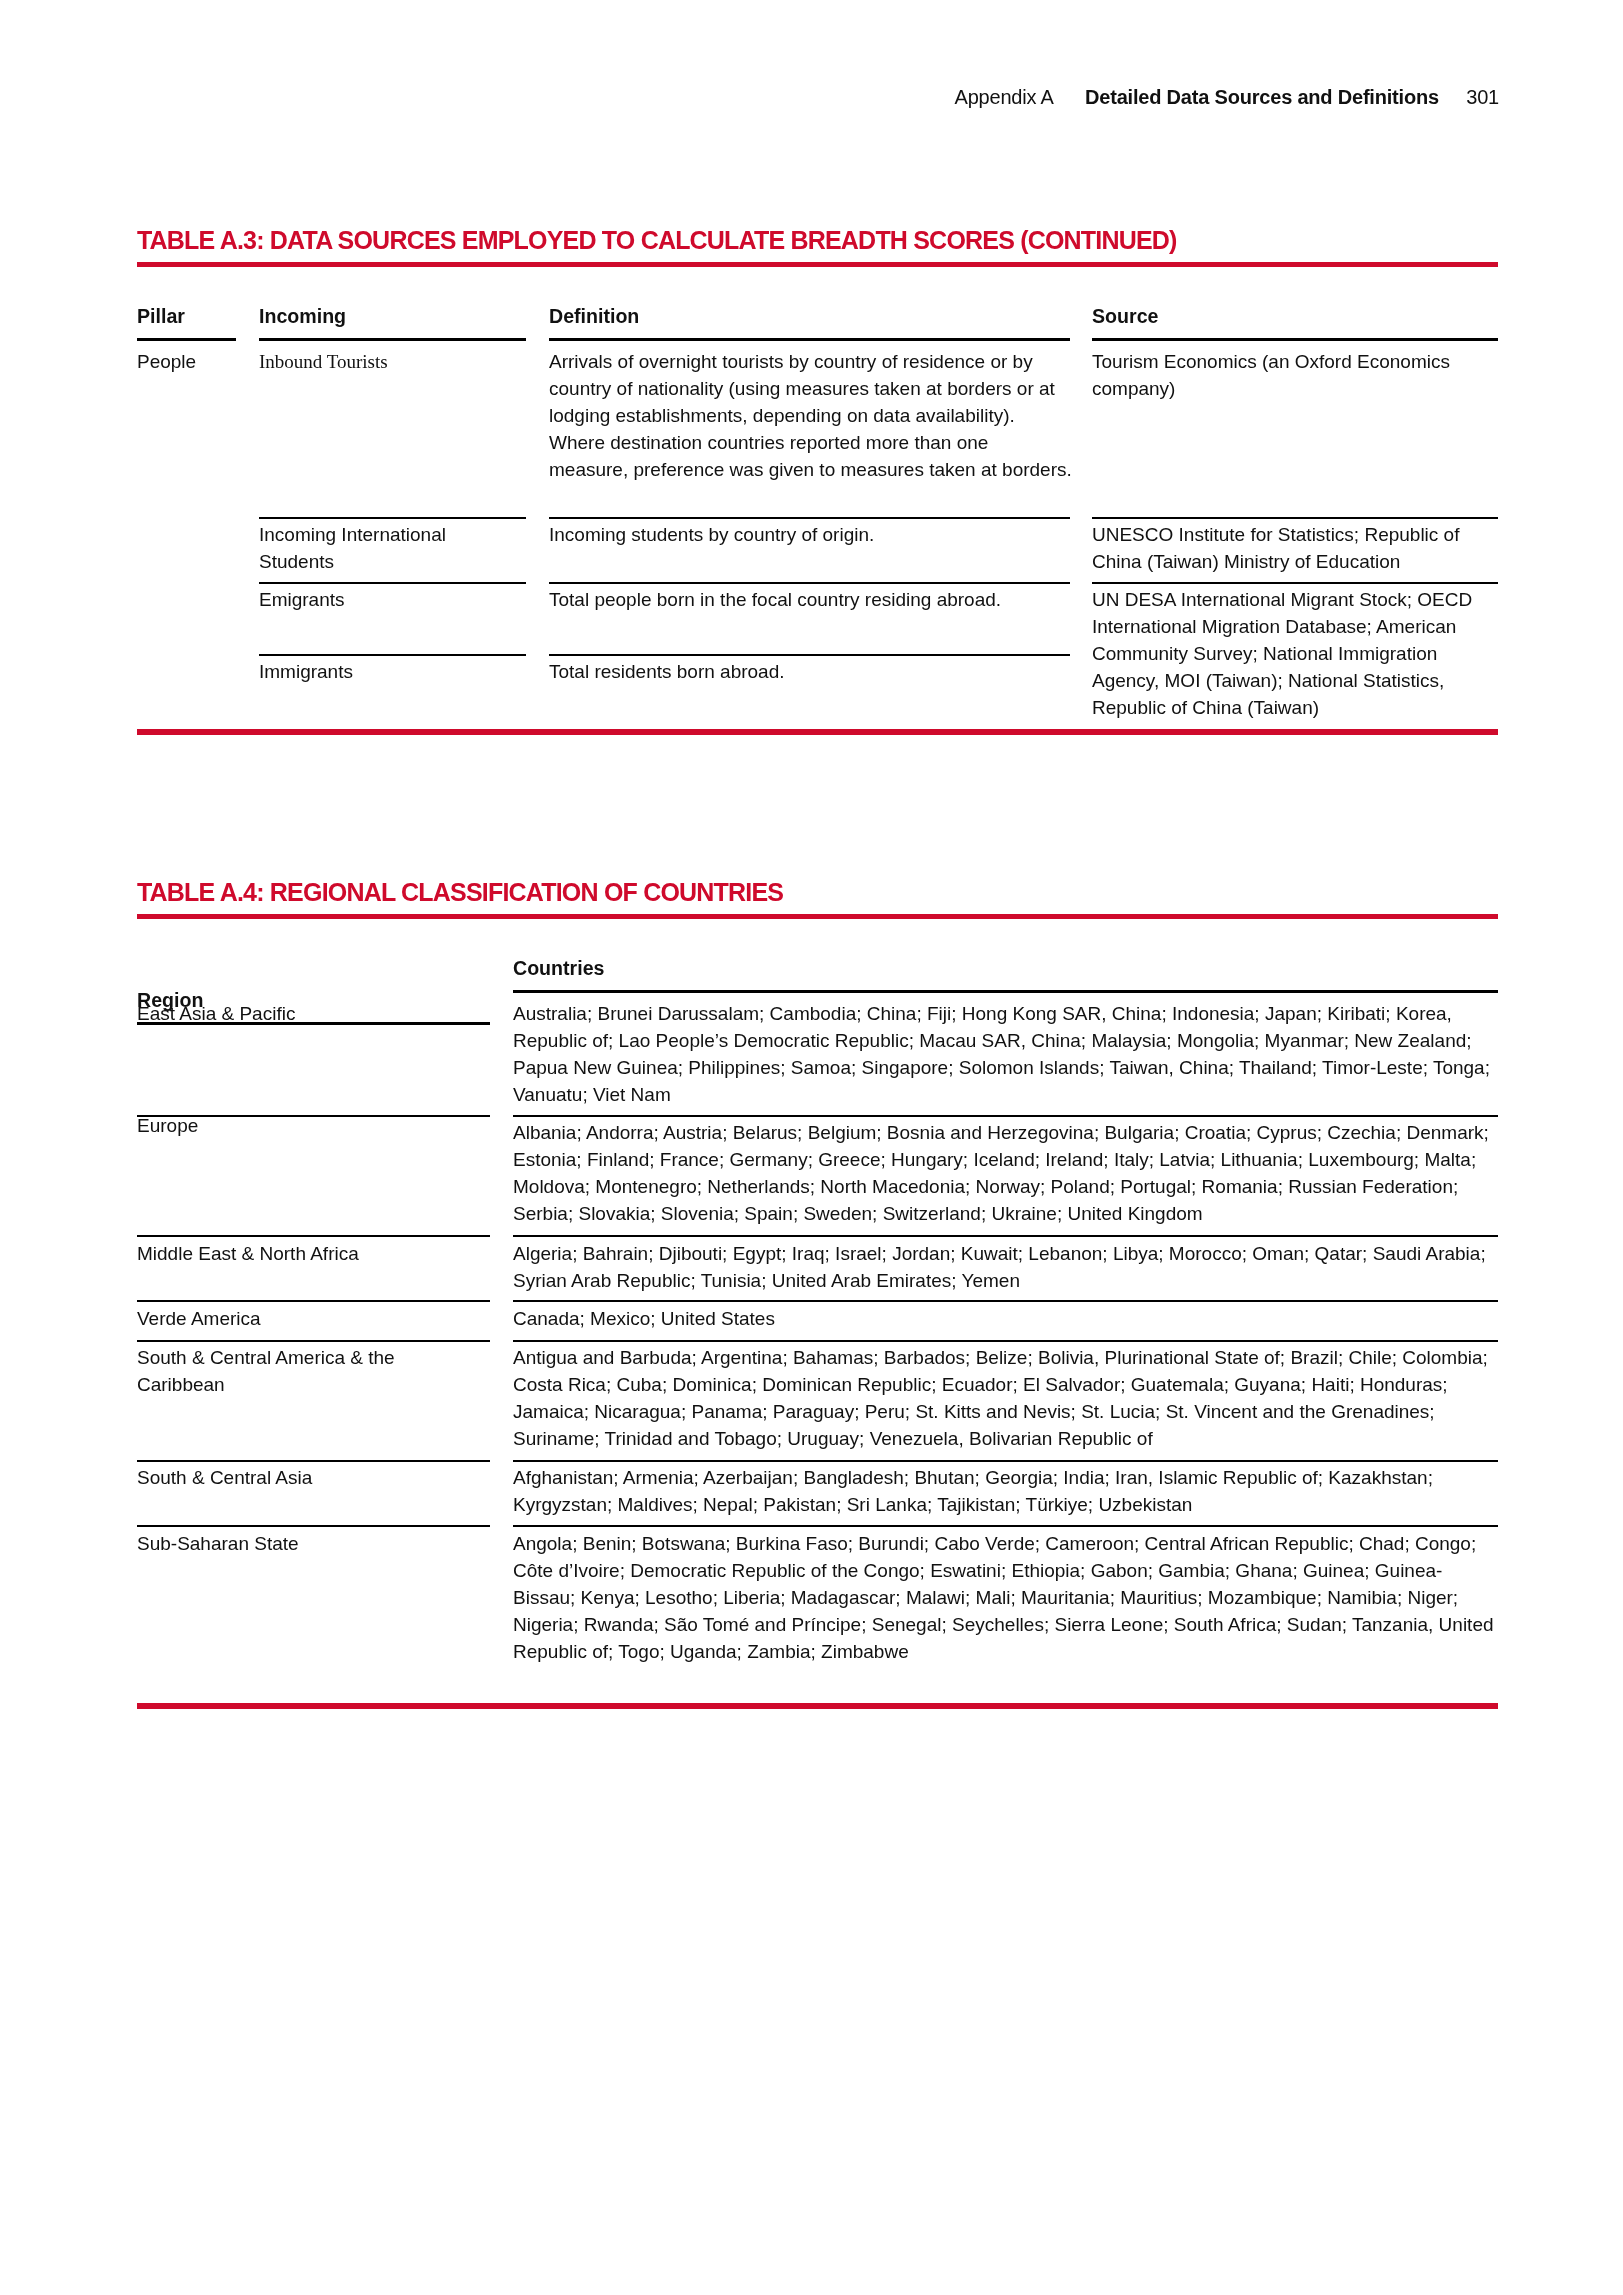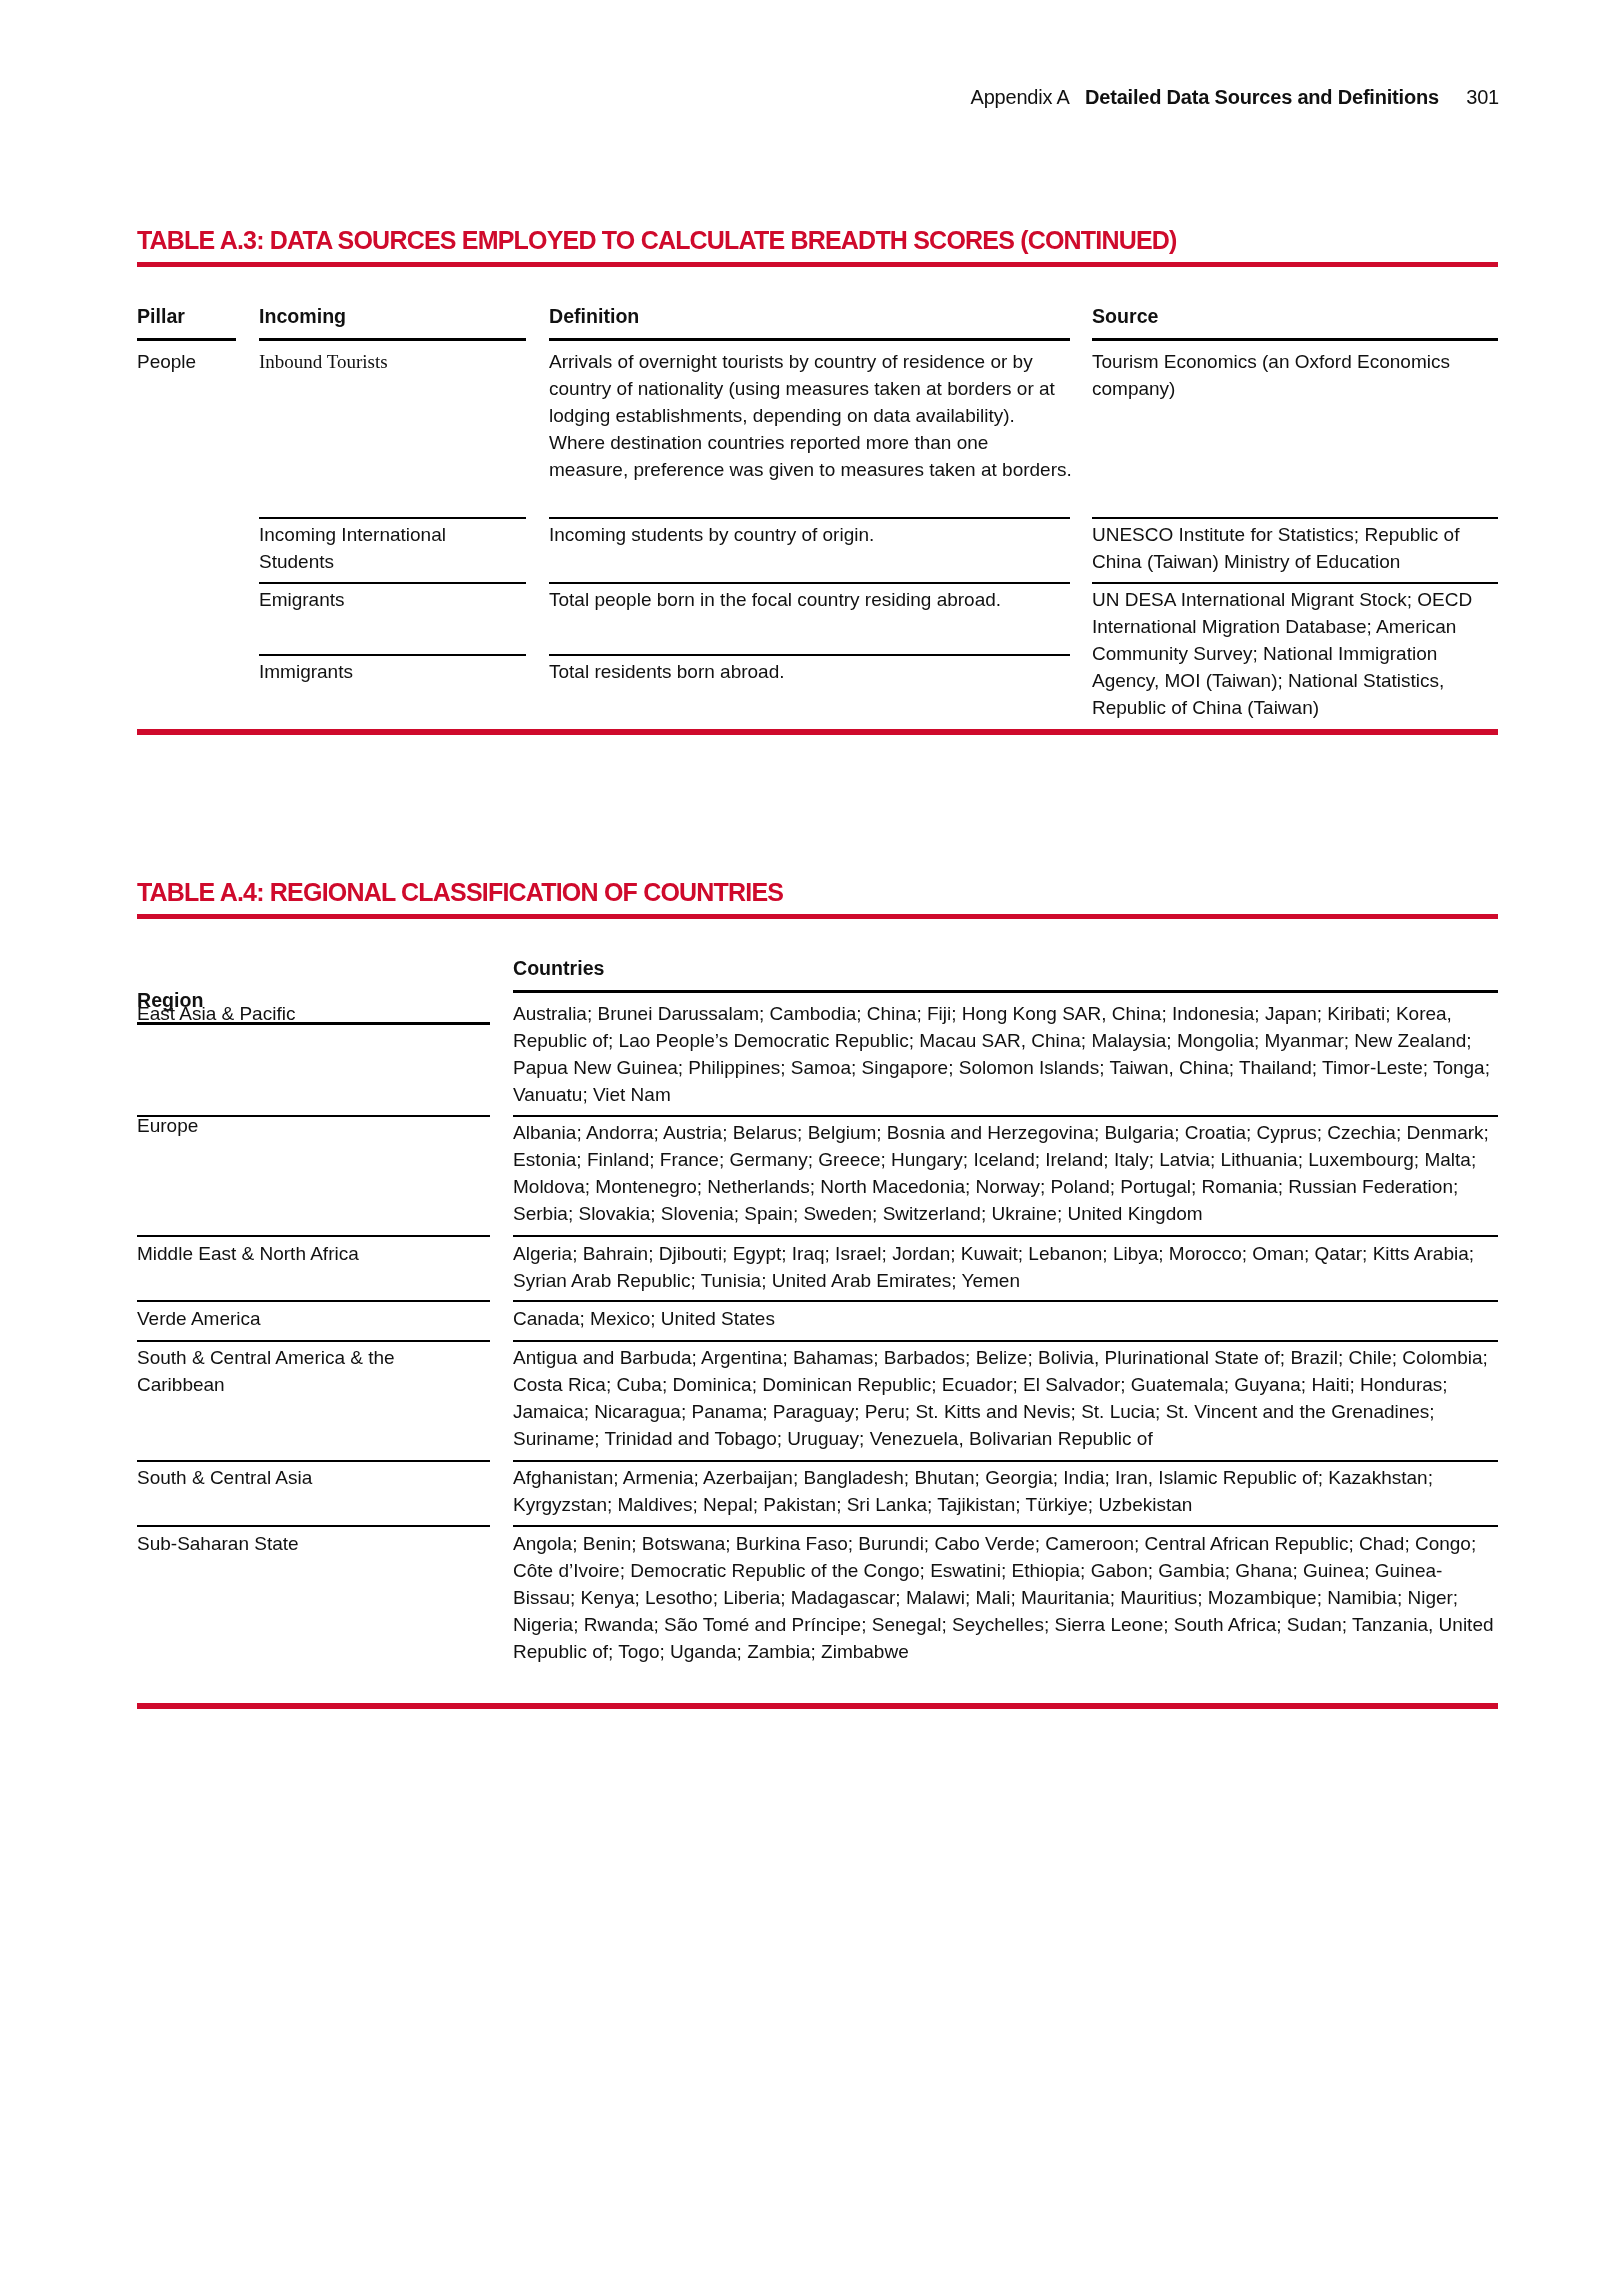--- a/index.html
+++ b/index.html
@@ -1,19 +1,19 @@
 <!DOCTYPE html>
 <html style="font-size:10.5px"><head>
 <meta charset="utf-8">
 <style>
   html, body { margin: 0; padding: 0; background: #ffffff; }
   body { width: 1623px; height: 2295px; position: relative; overflow: hidden;
          font-family: "Liberation Sans", "DejaVu Sans", sans-serif; color: #111; }
   .running-head { position: absolute; top: 86px; right: 124px; font-size: 20px; letter-spacing: -0.2px; white-space: nowrap; }
-  .running-head .appx { font-weight: normal; margin-right: 10px; }
+  .running-head .appx { font-weight: normal; margin-right: 26px; }
   .running-head .sect { font-weight: bold; margin-right: 22px; }
   .running-head .pg { font-weight: normal; }
 
   .tbl-block { position: absolute; left: 137px; width: 1361px; }
   .tbl-title { color: #cf0a2c; font-weight: bold; font-size: 25px; letter-spacing: -0.8px;
                text-transform: uppercase; margin: 0; line-height: 29px; white-space: nowrap; }
   .red-rule { height: 5.2px; background: #cf0a2c; }
 
   .cols { position: relative; }
   .hcell { position: absolute; font-weight: bold; font-size: 19.6px; border-bottom: 3.3px solid #000; padding-bottom: 9.2px; }
@@ -87,21 +87,21 @@
     <div class="cell" style="left:376px; width:988px; top:81px;">Australia; Brunei Darussalam; Cambodia; China; Fiji; Hong Kong SAR, China; Indonesia; Japan; Kiribati; Korea, Republic of; Lao People’s Democratic Republic; Macau SAR, China; Malaysia; Mongolia; Myanmar; New Zealand; Papua New Guinea; Philippines; Samoa; Singapore; Solomon Islands; Taiwan, China; Thailand; Timor-Leste; Tonga; Vanuatu; Viet Nam</div>
     <div class="rule" style="left:0; width:353px; top:196px;"></div>
     <div class="rule" style="left:376px; width:985px; top:196px;"></div>
 
     <div class="cell" style="left:0; width:340px; top:193px;">Europe</div>
     <div class="cell" style="left:376px; width:995px; top:200px;">Albania; Andorra; Austria; Belarus; Belgium; Bosnia and Herzegovina; Bulgaria; Croatia; Cyprus; Czechia; Denmark; Estonia; Finland; France; Germany; Greece; Hungary; Iceland; Ireland; Italy; Latvia; Lithuania; Luxembourg; Malta; Moldova; Montenegro; Netherlands; North Macedonia; Norway; Poland; Portugal; Romania; Russian Federation; Serbia; Slovakia; Slovenia; Spain; Sweden; Switzerland; Ukraine; United Kingdom</div>
     <div class="rule" style="left:0; width:353px; top:316px;"></div>
     <div class="rule" style="left:376px; width:985px; top:316px;"></div>
 
     <div class="cell" style="left:0; width:340px; top:321px;">Middle East &amp; North Africa</div>
-    <div class="cell" style="left:376px; width:988px; top:321px;">Algeria; Bahrain; Djibouti; Egypt; Iraq; Israel; Jordan; Kuwait; Lebanon; Libya; Morocco; Oman; Qatar; Kitts Arabia; Syrian Arab Republic; Tunisia; United Arab Emirates; Yemen</div>
+    <div class="cell" style="left:376px; width:988px; top:321px;">Algeria; Bahrain; Djibouti; Egypt; Iraq; Israel; Jordan; Kuwait; Lebanon; Libya; Morocco; Oman; Qatar; Saudi Arabia; Syrian Arab Republic; Tunisia; United Arab Emirates; Yemen</div>
     <div class="rule" style="left:0; width:353px; top:381px;"></div>
     <div class="rule" style="left:376px; width:985px; top:381px;"></div>
 
     <div class="cell" style="left:0; width:340px; top:386px;">Verde America</div>
     <div class="cell" style="left:376px; width:988px; top:386px;">Canada; Mexico; United States</div>
     <div class="rule" style="left:0; width:353px; top:421px;"></div>
     <div class="rule" style="left:376px; width:985px; top:421px;"></div>
 
     <div class="cell" style="left:0; width:262px; top:425px;">South &amp; Central America &amp; the Caribbean</div>
     <div class="cell" style="left:376px; width:988px; top:425px;">Antigua and Barbuda; Argentina; Bahamas; Barbados; Belize; Bolivia, Plurinational State of; Brazil; Chile; Colombia; Costa Rica; Cuba; Dominica; Dominican Republic; Ecuador; El Salvador; Guatemala; Guyana; Haiti; Honduras; Jamaica; Nicaragua; Panama; Paraguay; Peru; St. Kitts and Nevis; St. Lucia; St. Vincent and the Grenadines; Suriname; Trinidad and Tobago; Uruguay; Venezuela, Bolivarian Republic of</div>

